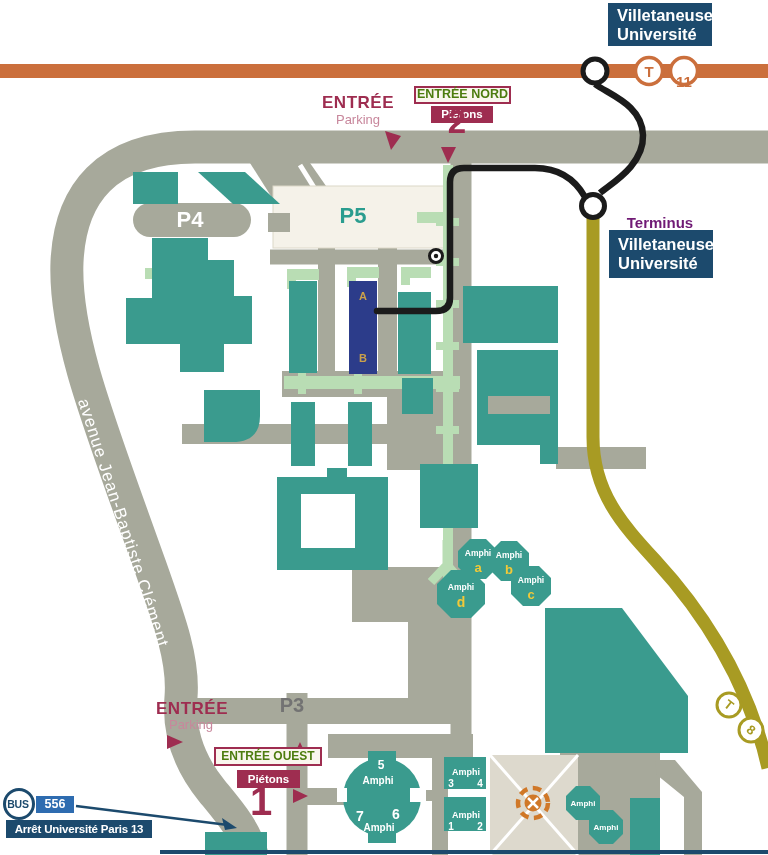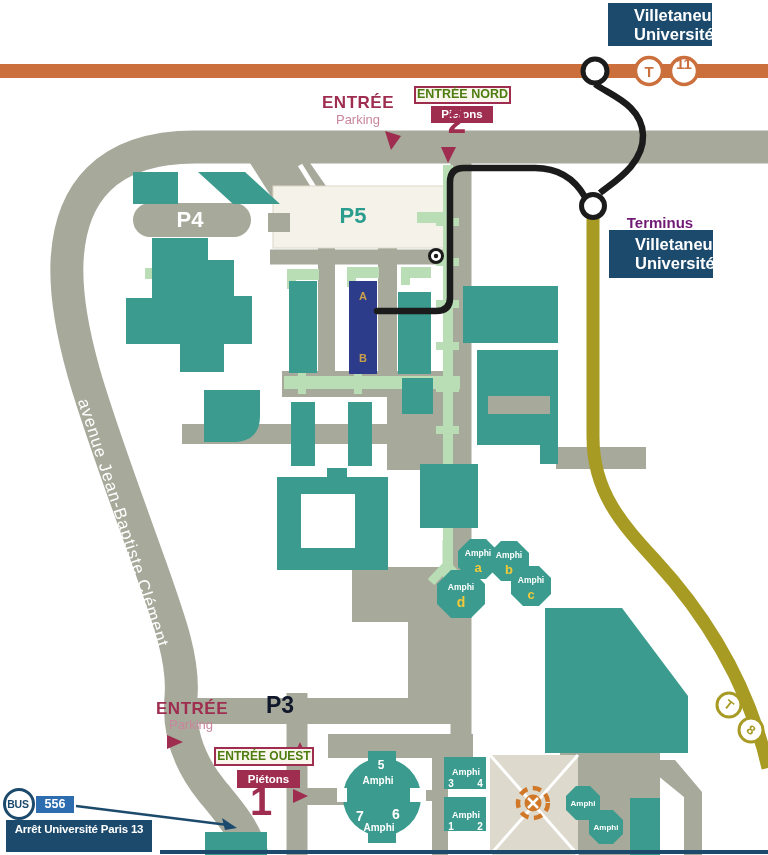--- a/index.html
+++ b/index.html
@@ -2,21 +2,21 @@
 <html><head>
 <meta charset="utf-8">
 <style>
   html,body{margin:0;padding:0;background:#fff;}
   .map{position:relative;width:768px;height:855px;overflow:hidden;background:#fff;
        font-family:"Liberation Sans",sans-serif;}
   .map svg{position:absolute;left:0;top:0;}
   .lbl{position:absolute;white-space:nowrap;font-weight:bold;}
   .c{transform:translate(-50%,-50%);}
   .navybox{position:absolute;background:#1c4a6d;color:#fff;font-weight:bold;
-           font-size:16.5px;line-height:19px;padding:3px 0 0 26px;box-sizing:border-box;}
+           font-size:16.5px;line-height:19px;padding:3px 0 0 9px;box-sizing:border-box;}
   .framebox{position:absolute;background:#faf6ee;border:2.5px solid #9e2d50;color:#4d7c0f;
             font-weight:bold;text-align:center;box-sizing:border-box;}
   .fillbox{position:absolute;background:#9e2d50;color:#fff;font-weight:bold;
            text-align:center;box-sizing:border-box;}
 </style>
 </head>
 <body>
 
 <div class="map">
 
@@ -159,54 +159,54 @@
   </g>
 
   <rect x="160" y="850" width="608" height="4" fill="#1c4a6d"></rect>
 </svg>
 
 <div class="navybox" style="left:608px;top:3px;width:104px;height:43px;">
   <span style="display:block">Villetaneuse</span>
   <span style="display:block">Université</span>
 </div>
 <div class="lbl c" style="left:649px;top:71px;font-size:15px;color:#cb6f3c;">T</div>
-<div class="lbl c" style="left:684px;top:63px;font-size:15px;color:#cb6f3c;">11</div>
+<div class="lbl c" style="left:684px;top:81px;font-size:15px;color:#cb6f3c;">11</div>
 
 <div class="lbl c" style="left:660px;top:222px;font-size:15px;color:#701a75;">Terminus</div>
 <div class="navybox" style="left:609px;top:230px;width:104px;height:48px;padding-top:5px;">
   <span style="display:block">Villetaneuse</span>
   <span style="display:block">Université</span>
 </div>
 
 <div class="lbl" style="left:729px;top:705px;font-size:13px;color:#a89b23;transform:translate(-50%,-50%) rotate(38deg);">T</div>
 <div class="lbl" style="left:751px;top:730px;font-size:13px;color:#a89b23;transform:translate(-50%,-50%) rotate(38deg);">8</div>
 
 <div class="lbl c" style="left:358px;top:103px;font-size:17px;color:#9e2d50;letter-spacing:.5px;">ENTRÉE</div>
 <div class="lbl c" style="left:358px;top:119px;font-size:13px;color:#c8879c;font-weight:normal;">Parking</div>
 
 <div class="framebox" style="left:414px;top:86px;width:97px;height:18px;font-size:12.5px;line-height:13px;">ENTRÉE NORD</div>
 <div class="fillbox" style="left:431px;top:106px;width:62px;height:17px;font-size:11.5px;line-height:17px;">Piétons</div>
 <div class="lbl c" style="left:457px;top:122px;font-size:33px;color:#9e2d50;">2</div>
 
 <div class="lbl c" style="left:353px;top:216px;font-size:22px;color:#2a9d8f;">P5</div>
 <div class="lbl c" style="left:190px;top:220px;font-size:22px;color:#fff;">P4</div>
-<div class="lbl c" style="left:280px;top:705px;font-size:23px;color:#0f172a;">P3</div>
+<div class="lbl c" style="left:292px;top:705px;font-size:20px;color:#737373;">P3</div>
 
 <div class="lbl" style="left:92px;top:396px;font-size:17px;font-weight:normal;color:#fff;letter-spacing:1px;transform-origin:0 0;transform:rotate(72deg);">avenue  Jean-Baptiste Clément</div>
 
 <div class="lbl c" style="left:192px;top:709px;font-size:17px;color:#9e2d50;letter-spacing:.5px;">ENTRÉE</div>
 <div class="lbl c" style="left:191px;top:724px;font-size:13px;color:#c8879c;font-weight:normal;">Parking</div>
 
-<div class="framebox" style="left:214px;top:747px;width:100px;height:19px;font-size:12px;line-height:14px;">ENTRÉE OUEST</div>
+<div class="framebox" style="left:214px;top:747px;width:108px;height:19px;font-size:12px;line-height:14px;">ENTRÉE OUEST</div>
 <div class="fillbox" style="left:237px;top:770px;width:63px;height:18px;font-size:11.5px;line-height:18px;">Piétons</div>
 <div class="lbl c" style="left:261px;top:801px;font-size:40px;color:#9e2d50;">1</div>
 
 <div class="lbl c" style="left:18px;top:804px;font-size:10.5px;color:#1c4a6d;letter-spacing:-.2px;">BUS</div>
 <div class="fillbox" style="left:36px;top:796px;width:38px;height:17px;background:#2e6cb0;font-size:12.5px;line-height:17px;">556</div>
-<div class="fillbox" style="left:6px;top:820px;width:146px;height:32px;background:#1c4a6d;font-size:11.5px;line-height:18px;letter-spacing:-.2px;">Arrêt Université Paris 13</div>
+<div class="fillbox" style="left:6px;top:820px;width:146px;height:18px;background:#1c4a6d;font-size:11.5px;line-height:18px;letter-spacing:-.2px;">Arrêt Université Paris 13</div>
 
 <div class="lbl c" style="left:363px;top:296px;font-size:11px;color:#c9a04b;">A</div>
 <div class="lbl c" style="left:363px;top:358px;font-size:11px;color:#c9a04b;">B</div>
 
 <div class="lbl c" style="left:478px;top:553px;font-size:8.5px;color:#fff;">Amphi</div>
 <div class="lbl c" style="left:478px;top:567px;font-size:13px;color:#f2c938;">a</div>
 <div class="lbl c" style="left:509px;top:555px;font-size:8.5px;color:#fff;">Amphi</div>
 <div class="lbl c" style="left:509px;top:569px;font-size:13px;color:#f2c938;">b</div>
 <div class="lbl c" style="left:531px;top:580px;font-size:8.5px;color:#fff;">Amphi</div>
 <div class="lbl c" style="left:531px;top:594px;font-size:13px;color:#f2c938;">c</div>

